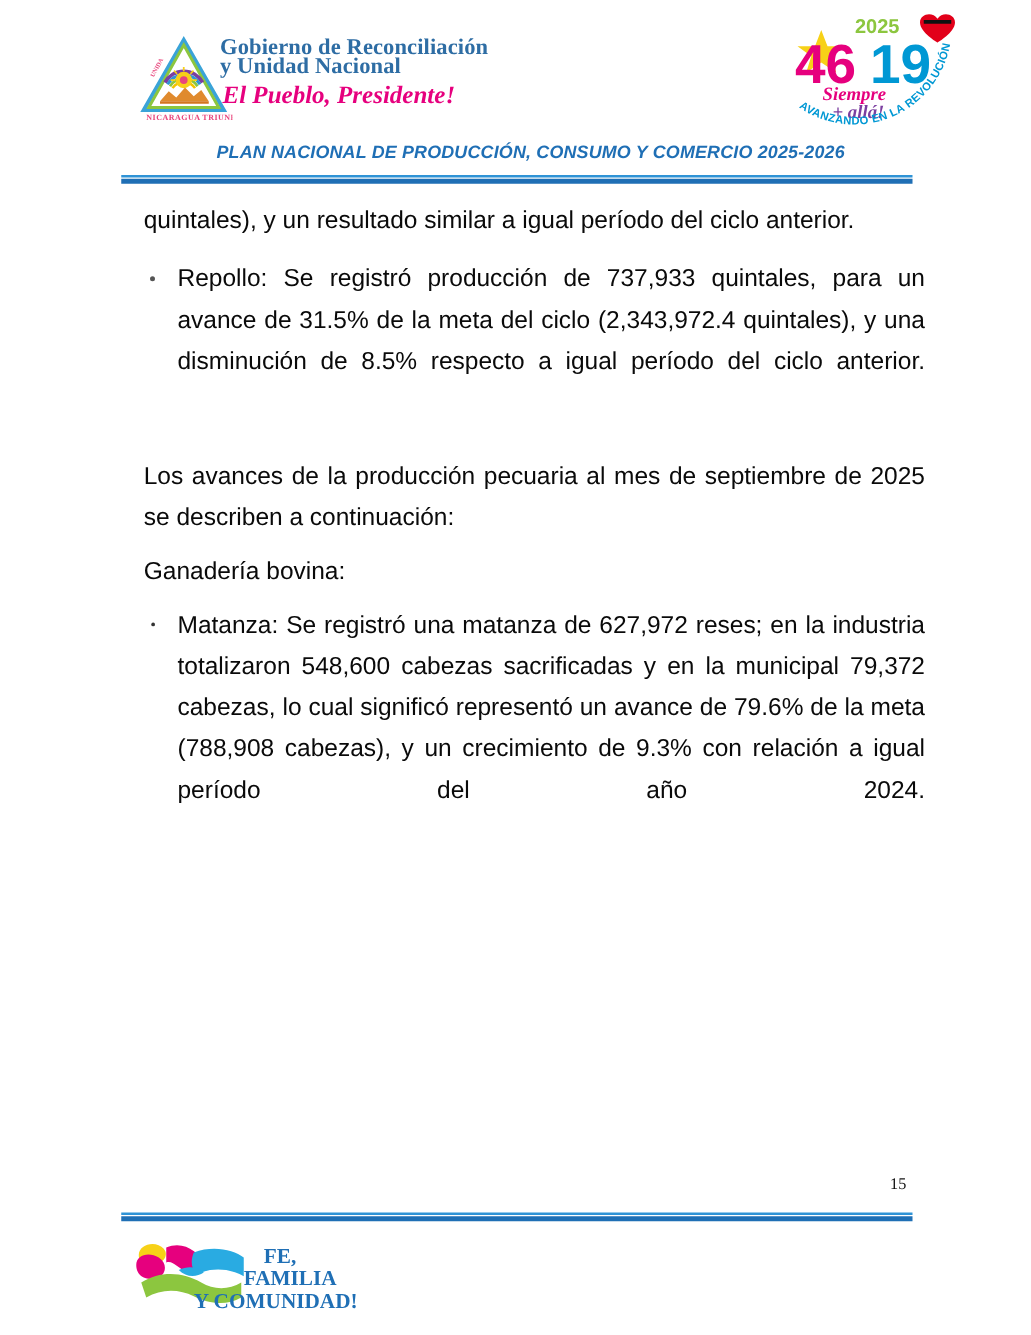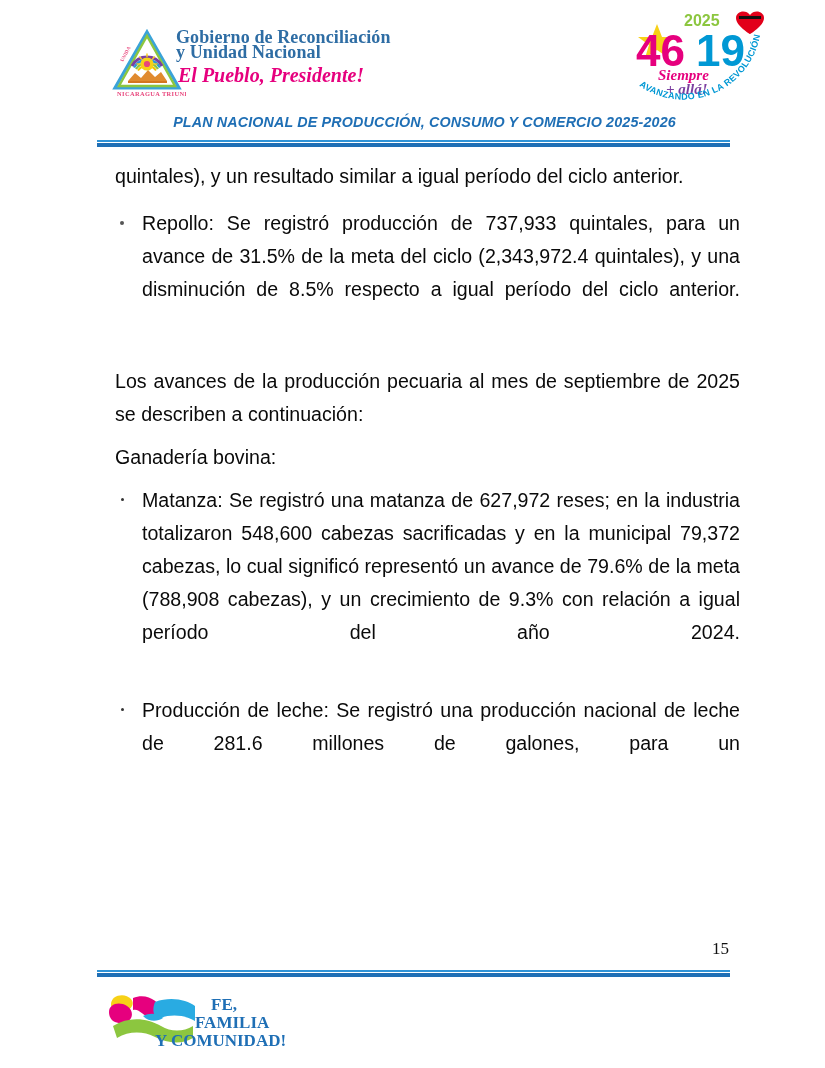--- a/index.html
+++ b/index.html
@@ -184,21 +184,21 @@
   .heading-d .letter {
     display: inline-block;
     width: 38px;
   }
 
   .page-num {
     position: absolute;
     left: 712px;
     top: 939px;
     font-family: "Liberation Serif", serif;
-    font-size: 17px;
+    font-size: 13px;
     color: #111;
   }
 
   
   .footer-logo {
     position: absolute;
     left: 103px;
     top: 988px;
     width: 260px;
     height: 62px;
@@ -311,24 +311,20 @@
     <div class="bullet-row">
       <span class="bullet-dot sm"></span>
       <div class="bullet-body"><span class="u">Matanza</span><span>: Se registró una matanza de 627,972 reses; en la industria totalizaron 548,600 cabezas sacrificadas y en la municipal 79,372 cabezas, lo cual significó representó un avance de 79.6% de la meta (788,908 cabezas), y un crecimiento de 9.3% con relación a igual período del año 2024.</span></div>
     </div>
 
     <div class="spacer-6"></div>
 
 
     <div class="spacer-6"></div>
 
-    <div class="bullet-row">
-      <span class="bullet-dot sm"></span>
-      <div class="bullet-body"><span class="u">Producción de leche</span><span>: Se registró una producción nacional de leche de 281.6 millones de galones, para un</span></div>
-    </div>
   </div>
 
   <div class="page-num">15</div>
 
   <div class="rule-bot">
     <div class="rule-thin"></div>
     <div class="rule-thick"></div>
   </div>
 
   <svg class="footer-logo" viewBox="0 0 260 62">

